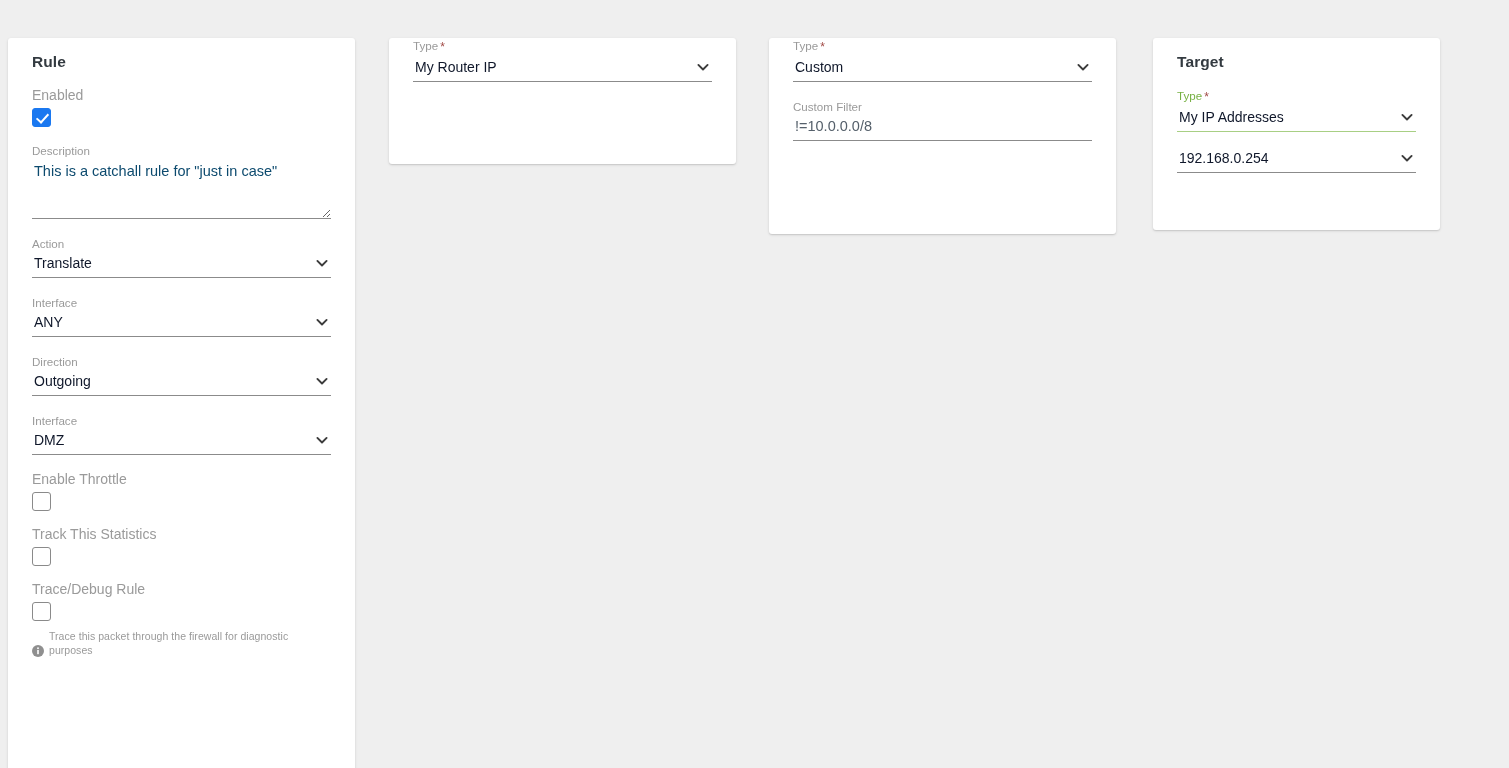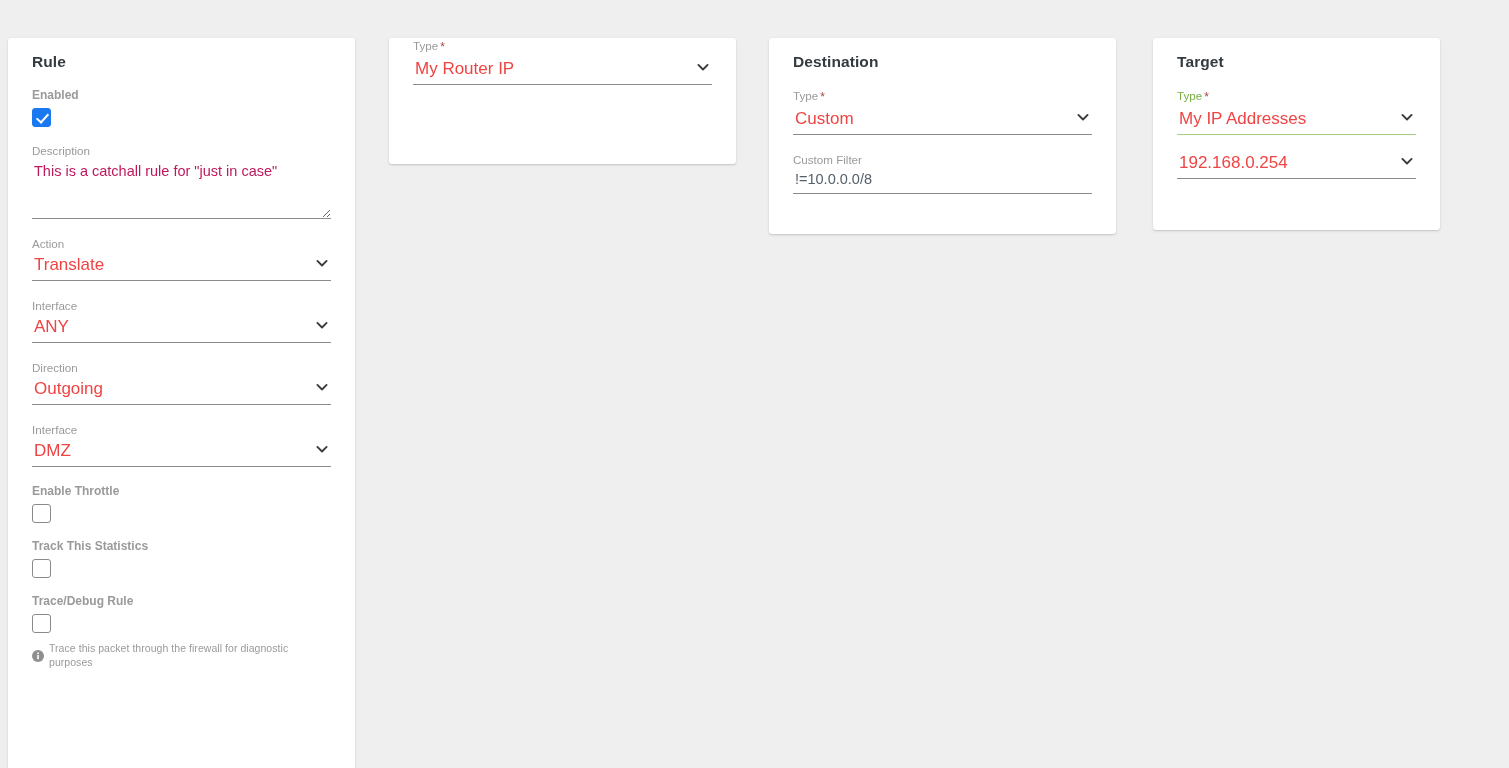--- a/index.html
+++ b/index.html
@@ -75,43 +75,43 @@
 
   
   .utextarea {
     width: 100%;
     height: 58px;
     border: none;
     border-bottom: 1px solid #8b8b8b;
     background: transparent;
     font-family: "Liberation Sans", sans-serif;
     font-size: 14.5px;
-    color: #be185d;
+    color: #0c4a6e;
     padding: 1px 2px 4px 2px;
     outline: none;
     resize: vertical;
     display: block;
     line-height: 19px;
     overflow: hidden;
   }
 
   
   .uselect-wrap {
     position: relative;
     width: 100%;
     border-bottom: 1px solid #8b8b8b;
   }
   .uselect-wrap.valid { border-bottom: 1px solid #a8cf84; }
   .uselect {
     width: 100%;
     border: none;
     background: transparent;
     font-family: "Liberation Sans", sans-serif;
-    font-size: 17px;
-    color: #ef4444;
+    font-size: 14px;
+    color: #0f172a;
     padding: 1px 26px 6px 2px;
     outline: none;
     appearance: none;
     -webkit-appearance: none;
     -moz-appearance: none;
     display: block;
     cursor: pointer;
   }
   .chev {
     position: absolute;
@@ -119,25 +119,24 @@
     top: 2px;
     width: 14px; height: 14px;
     pointer-events: none;
   }
   .chev svg { display: block; }
 
   
   .cb-field { margin-bottom: 16px; }
   .cb-label {
     display: block;
-    font-size: 12px;
+    font-size: 14px;
     color: #9a9a9a;
     margin-bottom: 5px;
     line-height: 15px;
-    font-weight: bold;
   }
   .cb {
     width: 19px; height: 19px;
     border: 1px solid #8a8a8a;
     border-radius: 3px;
     background: #ffffff;
     cursor: pointer;
     display: block;
     position: relative;
   }
@@ -151,21 +150,21 @@
     left: 6px; top: 2px;
     width: 5px; height: 10px;
     border: solid #ffffff;
     border-width: 0 2.4px 2.4px 0;
     transform: rotate(42deg);
   }
 
   
   .hint {
     display: flex;
-    align-items: center;
+    align-items: flex-end;
     margin-top: 8px;
     font-size: 10.5px;
     color: #9a9a9a;
     line-height: 14px;
     max-width: 300px;
   }
   .hint-icon {
     flex: none;
     width: 12px; height: 12px;
     margin-right: 5px;
@@ -286,21 +285,20 @@
         <span class="chev">
           <svg viewBox="0 0 14 14">
               <path d="M2.4 4.9 L7 9.5 L11.6 4.9" fill="none" stroke="#3c3c3c" stroke-width="1.9" stroke-linecap="round" stroke-linejoin="round"></path>
             </svg>
         </span>
       </div>
     </div>
   </div>
 
   <div class="card" id="card-destination">
-    <div class="card-title">Destination</div>
 
     <div class="field">
       <span class="field-label"><span>Type</span><span class="req">*</span></span>
       <div class="uselect-wrap">
         <select class="uselect">
           <option>Custom</option>
         </select>
         <span class="chev">
           <svg viewBox="0 0 14 14">
               <path d="M2.4 4.9 L7 9.5 L11.6 4.9" fill="none" stroke="#3c3c3c" stroke-width="1.9" stroke-linecap="round" stroke-linejoin="round"></path>

